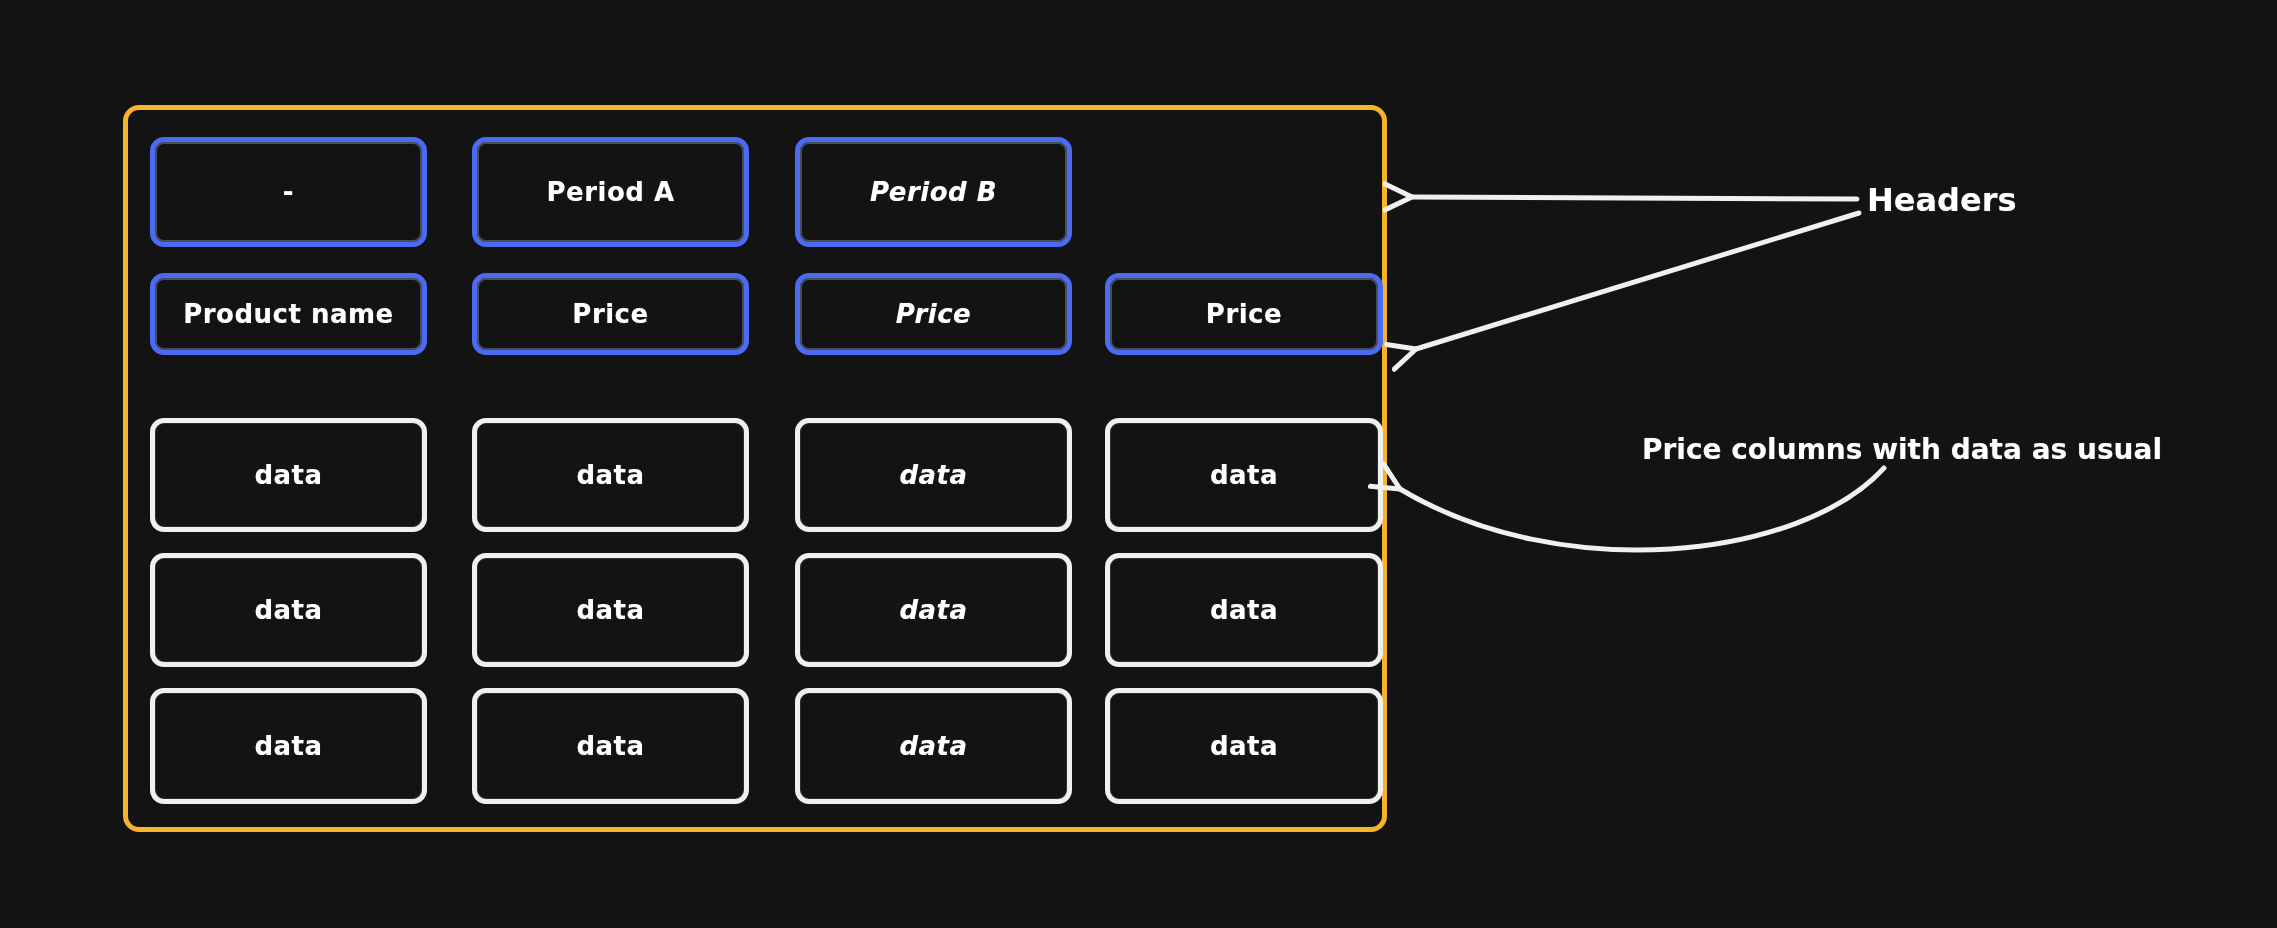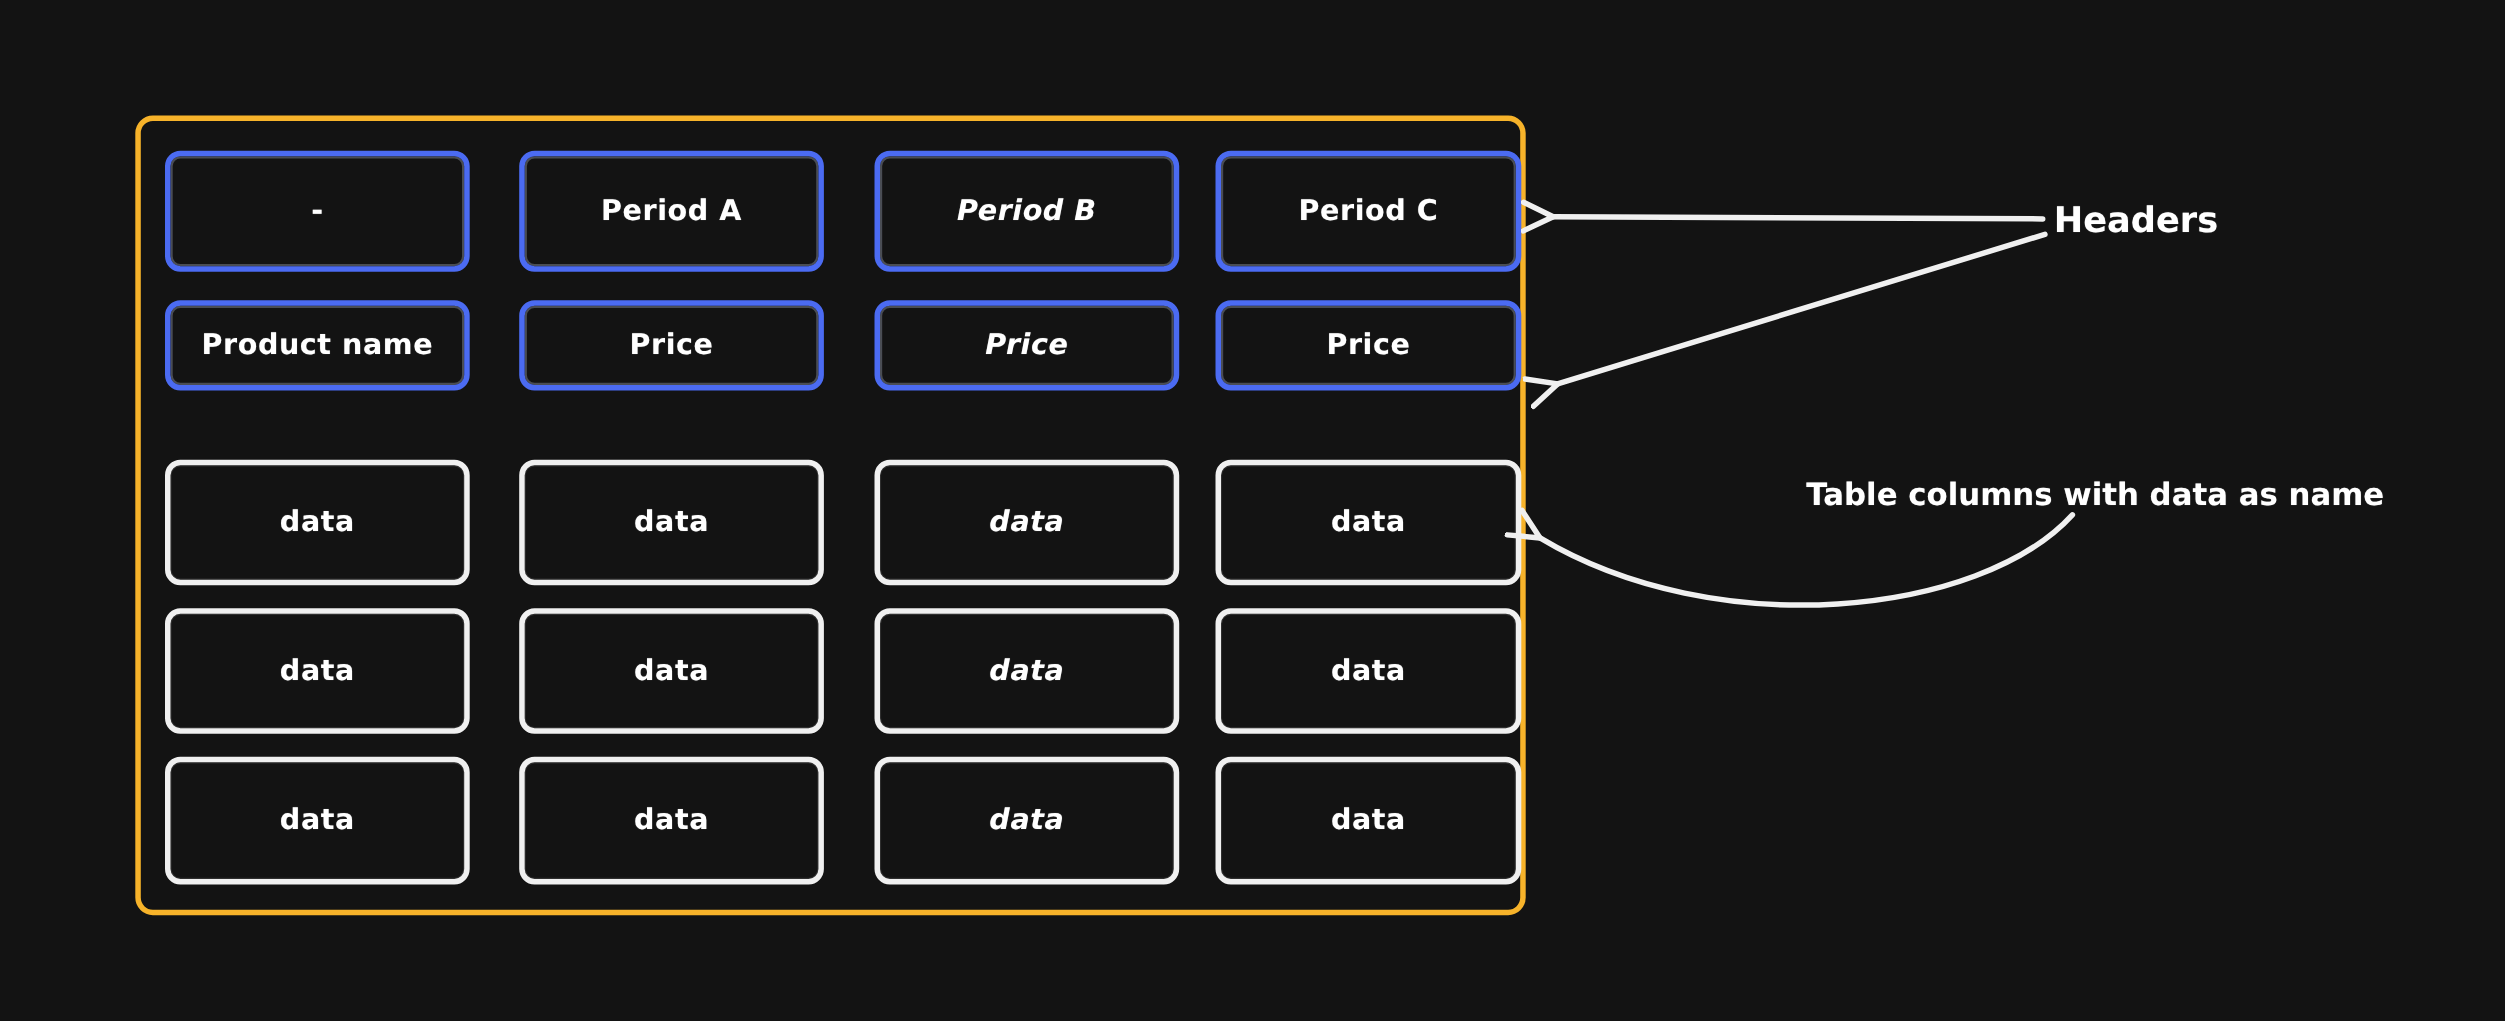--- a/index.html
+++ b/index.html
@@ -77,21 +77,20 @@
 <body>
 
 <div id="canvas">
 
   <div id="table-outline">
 
     <div class="row r0">
       <div class="cell header c0">-</div>
       <div class="cell header c1">Period A</div>
       <div class="cell header c2">Period B</div>
-      <div class="cell header c3">Period C</div>
     </div>
 
     <div class="row r1">
       <div class="cell header c0">Product name</div>
       <div class="cell header c1">Price</div>
       <div class="cell header c2">Price</div>
       <div class="cell header c3">Price</div>
     </div>
 
     <div class="row r2">
@@ -123,15 +122,15 @@
         <path d="M30,3 L3,16 L30,29" stroke="#f0f0f0" stroke-width="5" fill="none" stroke-linecap="round" stroke-linejoin="round"></path>
       </marker>
     </defs>
     <line x1="1857" y1="199" x2="1412" y2="197" marker-end="url(#ah)"></line>
     <line x1="1859" y1="213" x2="1416" y2="349" marker-end="url(#ah)"></line>
     <path d="M1884,468 C1800,560 1560,585 1400,489" marker-end="url(#ah)"></path>
   </svg>
 
   <div id="headers-label" class="annotation-label">Headers</div>
 
-  <div id="data-columns-label" class="annotation-label">Table columns with data as name</div>
+  <div id="data-columns-label" class="annotation-label">Price columns with data as usual</div>
 
 </div>
 
 </body></html>

